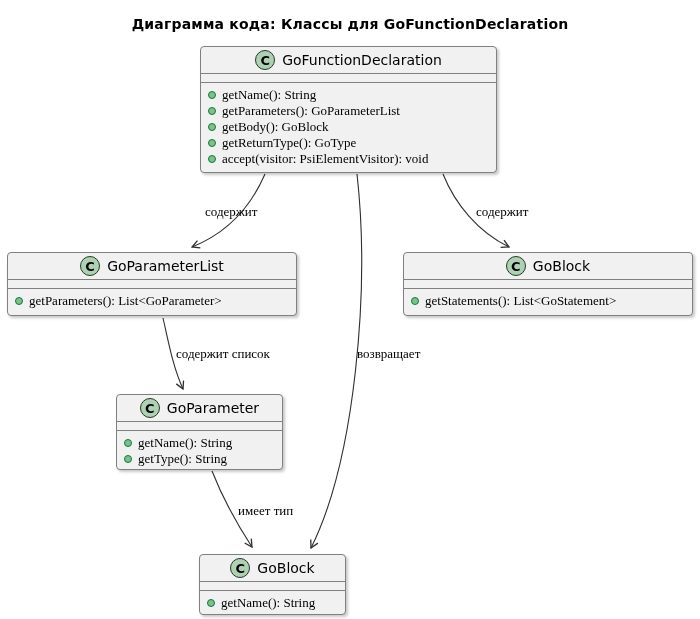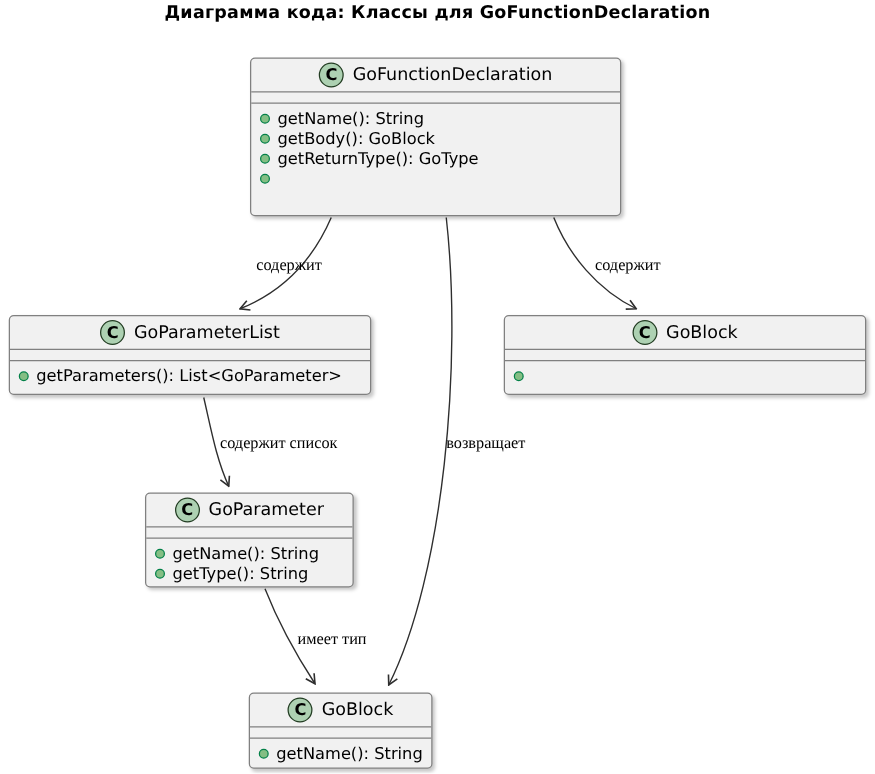--- a/index.html
+++ b/index.html
@@ -18,21 +18,21 @@
   body { font-family: "DejaVu Sans", "Liberation Sans", sans-serif; color: var(--text); }
   .canvas {
     position: relative;
     width: 700px;
     height: 619px;
     background: var(--background);
     overflow: hidden;
   }
   .diagram-title {
     position: absolute;
-    left: 0; right: 0; top: 2px;
+    left: 0; right: 0; top: 16px;
     text-align: center;
     font-size: 14px;
     font-weight: bold;
     letter-spacing: 0.2px;
   }
   .edges-svg { position: absolute; left: 0; top: 0; }
   .edge {
     fill: none;
     stroke: var(--edge-stroke);
     stroke-width: 1.1;
@@ -81,20 +81,21 @@
   .uml-methods {
     padding: 4px 6px 4px 7px;
   }
   .m-row {
     display: flex;
     align-items: center;
     gap: 6px;
     height: 16px;
     font-size: 13px;
     white-space: nowrap;
+    font-family: Liberation Serif, serif;
   }
   .dot {
     width: 8px; height: 8px;
     border-radius: 50%;
     background: var(--method-dot-fill);
     border: 1px solid var(--method-dot-border);
     flex: none;
   }
   
   .pos-fdecl  { left: 200px; top: 46px;  width: 297px; height: 127px; }
@@ -134,28 +135,33 @@
       <span>GoFunctionDeclaration</span>
     </div>
     <div class="uml-fields"></div>
     <div class="uml-methods">
         <div class="m-row">
           <span class="dot"></span>
           <span>getName(): String</span>
         </div>
         <div class="m-row">
           <span class="dot"></span>
+          <span>getParameters(): GoParameterList</span>
+        </div>
+        <div class="m-row">
+          <span class="dot"></span>
           <span>getBody(): GoBlock</span>
         </div>
         <div class="m-row">
           <span class="dot"></span>
           <span>getReturnType(): GoType</span>
         </div>
         <div class="m-row">
           <span class="dot"></span>
+          <span>accept(visitor: PsiElementVisitor): void</span>
         </div>
       </div>
   </div>
 
   <div class="uml-class pos-plist">
     <div class="uml-header">
       <span class="spot">C</span>
       <span>GoParameterList</span>
     </div>
     <div class="uml-fields"></div>
@@ -169,20 +175,21 @@
 
   <div class="uml-class pos-block">
     <div class="uml-header">
       <span class="spot">C</span>
       <span>GoBlock</span>
     </div>
     <div class="uml-fields"></div>
     <div class="uml-methods">
         <div class="m-row">
           <span class="dot"></span>
+          <span>getStatements(): List&lt;GoStatement&gt;</span>
         </div>
       </div>
   </div>
 
   <div class="uml-class pos-param">
     <div class="uml-header">
       <span class="spot">C</span>
       <span>GoParameter</span>
     </div>
     <div class="uml-fields"></div>

